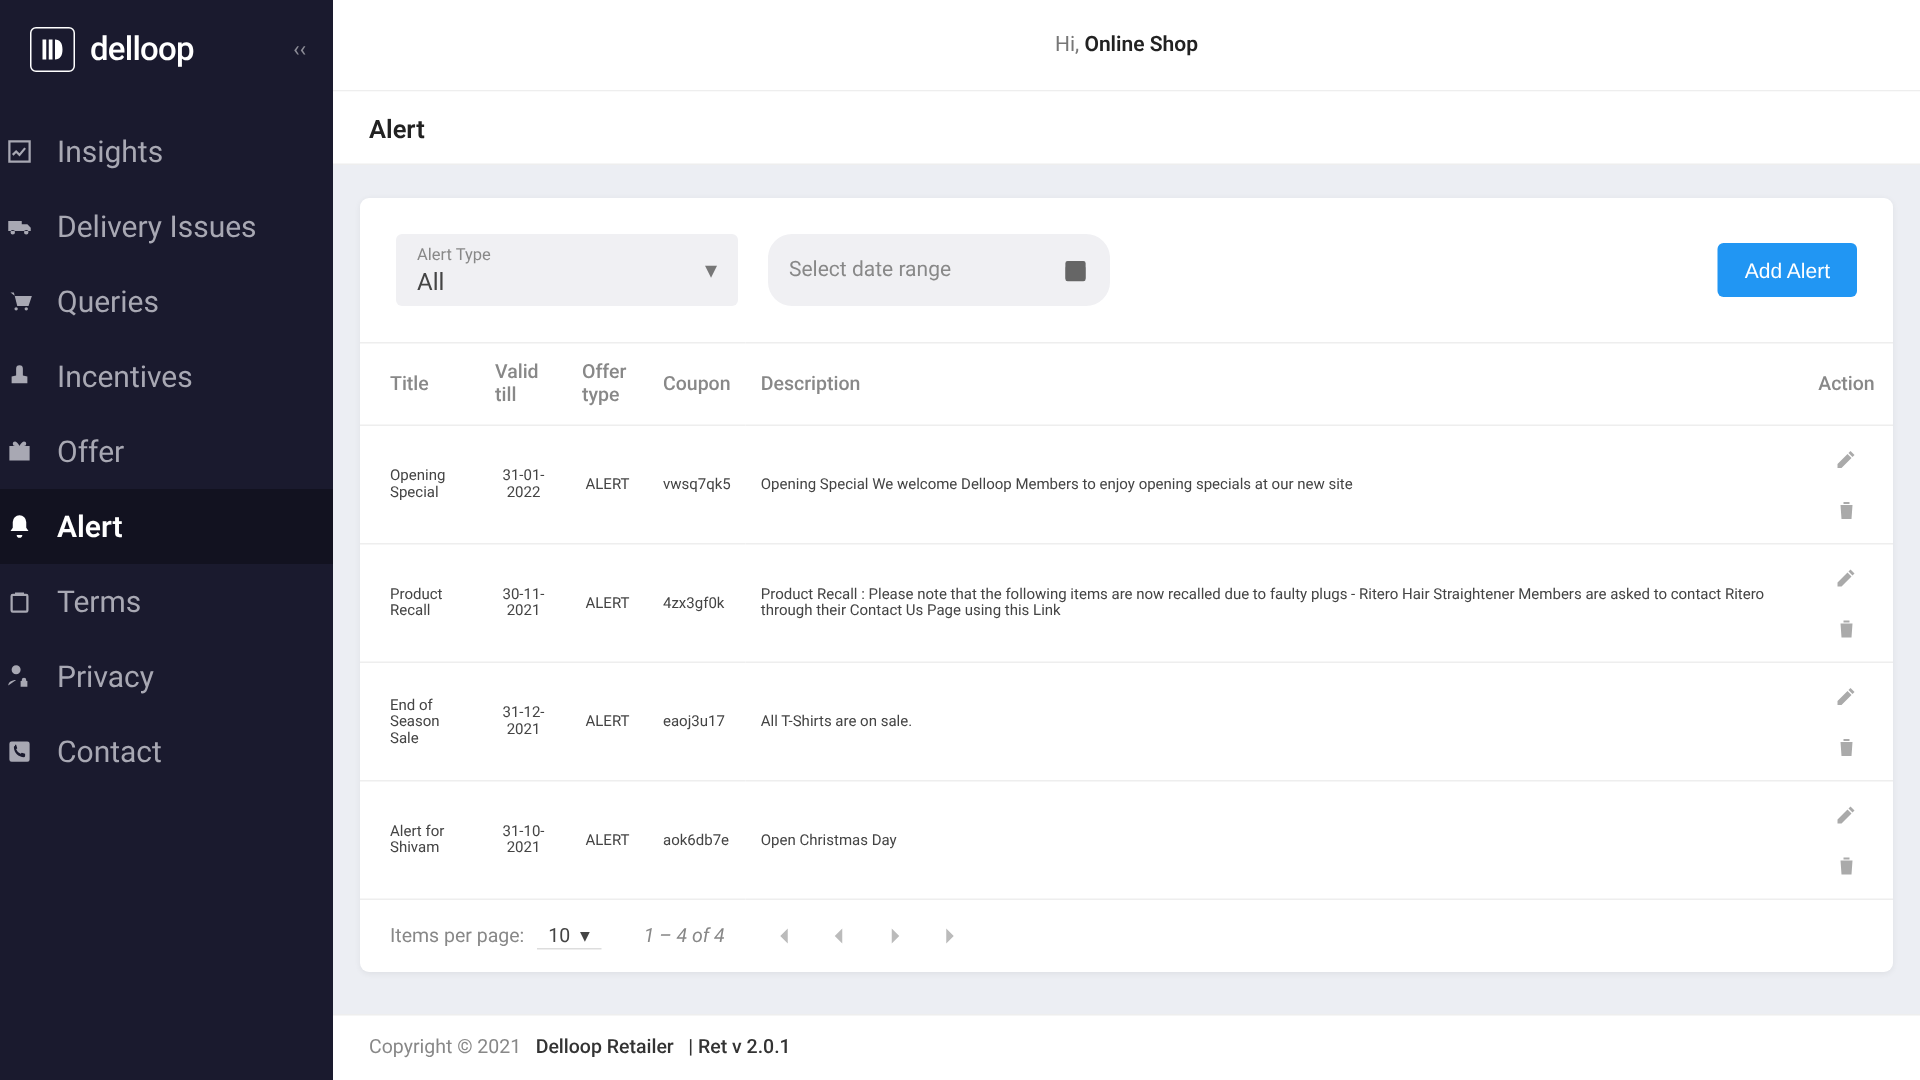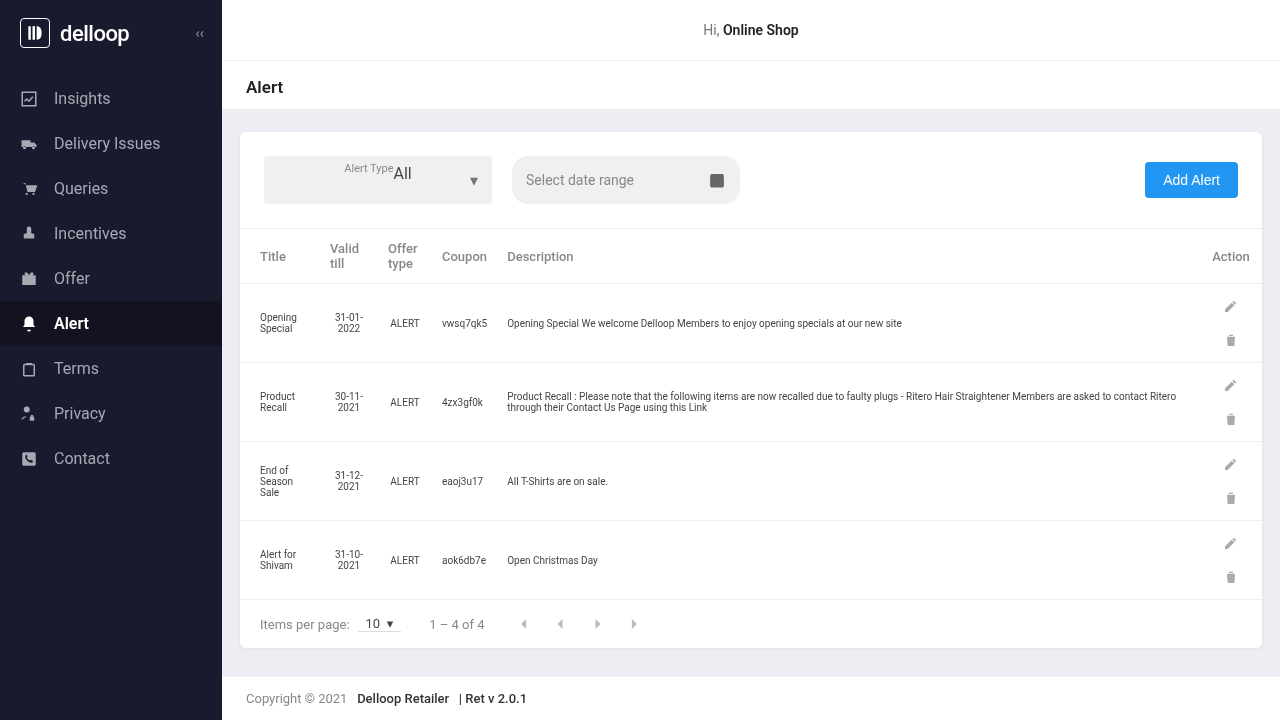--- a/index.html
+++ b/index.html
@@ -38,24 +38,24 @@
   font-size: 22px;
   font-weight: 500;
   letter-spacing: -0.5px;
 }
 .collapse-icon { opacity: 0.5; font-size: 14px; }
 .nav { padding-top: 8px; }
 .nav-item {
   display: flex;
   align-items: center;
   gap: 16px;
-  padding: 13px 20px;
+  padding: 13px 4px;
   color: #a8a8b3;
   cursor: pointer;
-  font-size: 16px;
+  font-size: 20px;
 }
 .nav-item.active {
   background: #121220;
   color: #fff;
   font-weight: 600;
 }
 .nav-icon { width: 18px; height: 18px; flex-shrink: 0; fill: currentColor; }
 .main { flex: 1; display: flex; flex-direction: column; overflow: hidden; }
 .topbar {
   background: #fff;
@@ -94,21 +94,21 @@
   padding: 24px;
   align-items: center;
 }
 .select-box {
   background: #f0f0f3;
   border-radius: 4px;
   width: 228px;
   height: 48px;
   padding: 6px 14px;
   display: flex;
-  flex-direction: row;
+  flex-direction: column;
   justify-content: center;
   position: relative;
 }
 .select-label { font-size: 11px; color: #888; }
 .select-value { font-size: 16px; color: #444; margin-top: 2px; }
 .select-arrow {
   position: absolute; right: 14px; top: 50%; transform: translateY(-50%);
   color: #777;
 }
 .date-box {
@@ -166,21 +166,21 @@
 .paginator {
   display: flex;
   align-items: center;
   gap: 18px;
   padding: 14px 20px;
   font-size: 13px;
   color: #888;
 }
 .pp-select { display: flex; align-items: center; gap: 8px; }
 .pp-select .pgval { color: #444; padding: 0 8px; border-bottom: 1px solid #ddd; }
-.pp-range { margin: 0 10px; }
+.pp-range { margin: 0 10px; font-style: italic; }
 .pag-btn { width: 20px; height: 20px; fill: #bbb; cursor: pointer; }
 .footer {
   padding: 14px 24px;
   font-size: 13px;
   color: #888;
   background: #fff;
   border-top: 1px solid #eee;
 }
 .footer .dark { color: #333; font-weight: 500; }
 </style>

